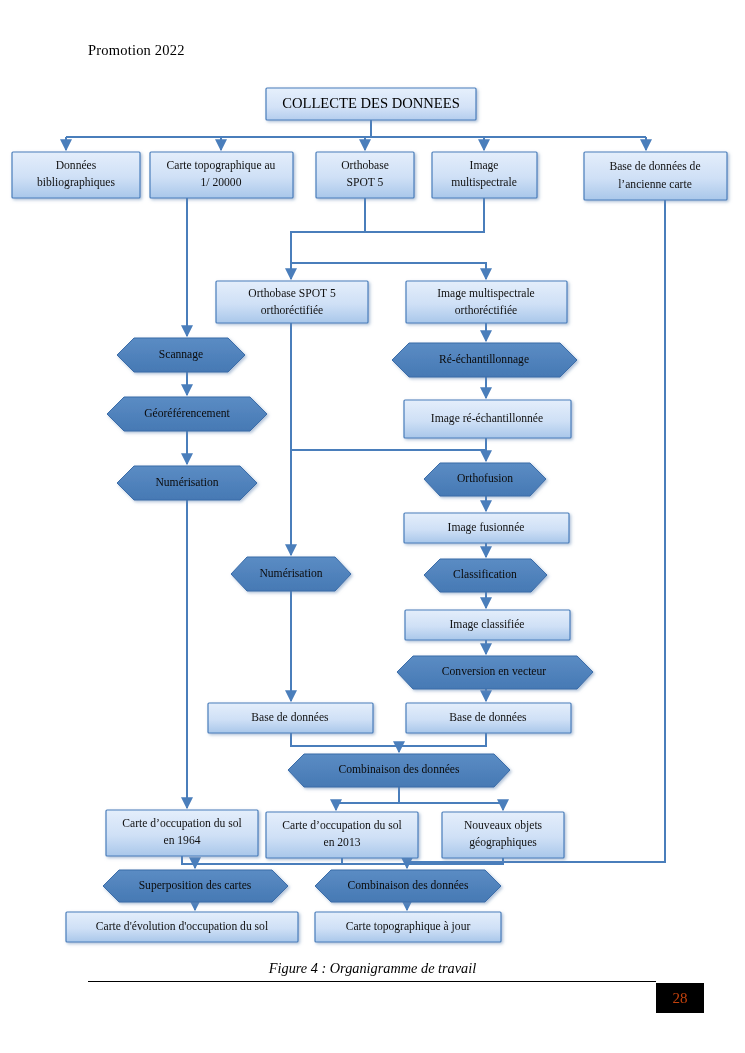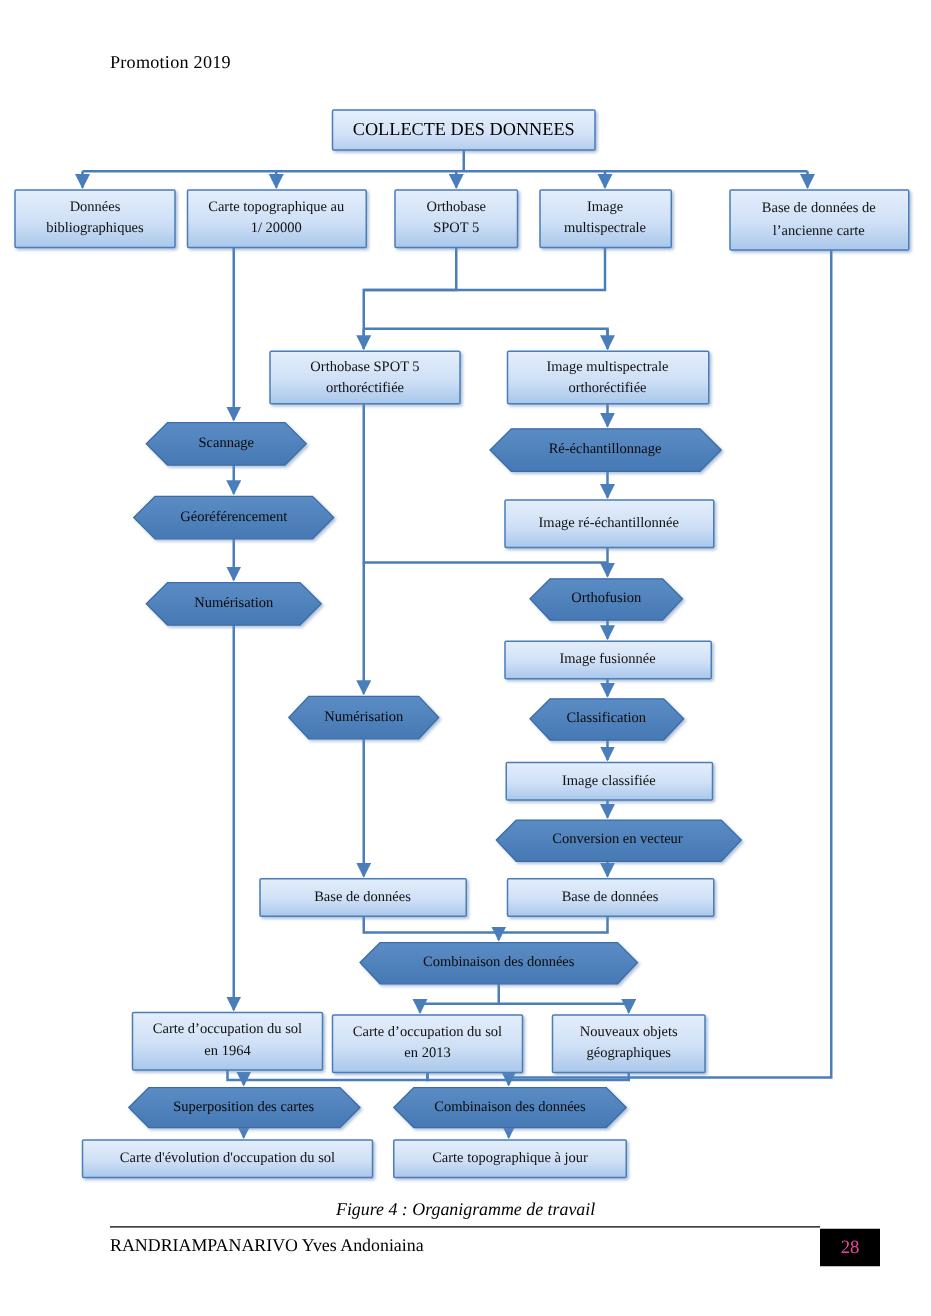--- a/index.html
+++ b/index.html
@@ -10,28 +10,28 @@
   .nodelabel{font-family:"Liberation Serif",serif;text-anchor:middle;dominant-baseline:middle;}
   .rectlabel{font-size:11.6px;fill:#111;}
   .hexlabel{font-size:11.6px;fill:#0b0b0b;}
   .titlelabel{font-size:14.6px;fill:#000;}
   #figcaption{position:absolute;left:0;top:943px;width:745px;text-align:center;
       font-family:"Liberation Serif",serif;font-style:italic;font-size:14.3px;color:#000;margin-top:17px;}
   #footrule{position:absolute;left:88px;top:981px;width:568px;height:1px;background:#000;}
   #footauthor{position:absolute;left:88px;top:989px;font-size:14.3px;color:#000;}
   #pagebox{position:absolute;left:656px;top:983px;width:48px;height:30px;background:#000;}
   #pagenum{position:absolute;left:656px;top:983px;width:48px;height:30px;line-height:30px;
-      text-align:center;color:#ec4899;font-size:15px;font-family:"Liberation Serif",serif;}
+      text-align:center;color:#c2410c;font-size:15px;font-family:"Liberation Serif",serif;}
 </style>
 </head>
 <body>
 
 <div class="page">
 
-  <div id="promotion">Promotion 2019</div>
+  <div id="promotion">Promotion 2022</div>
 
   <svg id="figsvg" viewBox="0 0 745 1053">
     <defs>
       <linearGradient id="gProc" x1="0" y1="0" x2="0" y2="1">
         <stop offset="0%" stop-color="#e4eefb"></stop>
         <stop offset="55%" stop-color="#cfe0f6"></stop>
         <stop offset="100%" stop-color="#a9c7ea"></stop>
       </linearGradient>
       <linearGradient id="gTitle" x1="0" y1="0" x2="0" y2="1">
         <stop offset="0%" stop-color="#e6f0fc"></stop>
@@ -252,17 +252,16 @@
       <g>
         <rect x="315" y="912" width="186" height="30" rx="1" fill="url(#gProc)" stroke="#4a7ebb" stroke-width="1.2" filter="url(#sh)"></rect>
         <text class="nodelabel rectlabel" x="408" y="927">Carte topographique à jour</text>
       </g>
     </g>
   </svg>
 
   <div id="figcaption">Figure 4 : Organigramme de travail</div>
 
   <div id="footrule"></div>
-  <div id="footauthor">RANDRIAMPANARIVO Yves Andoniaina</div>
   <div id="pagebox"></div>
   <div id="pagenum">28</div>
 
 </div>
 
 </body></html>

